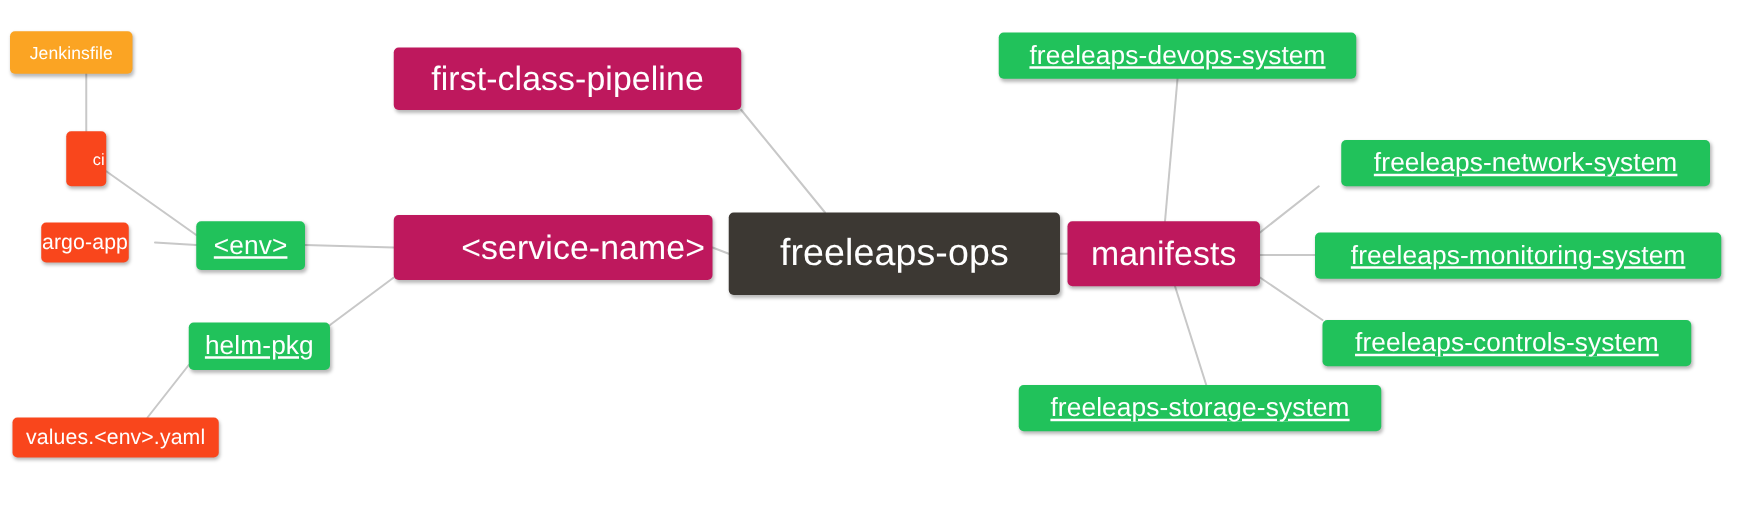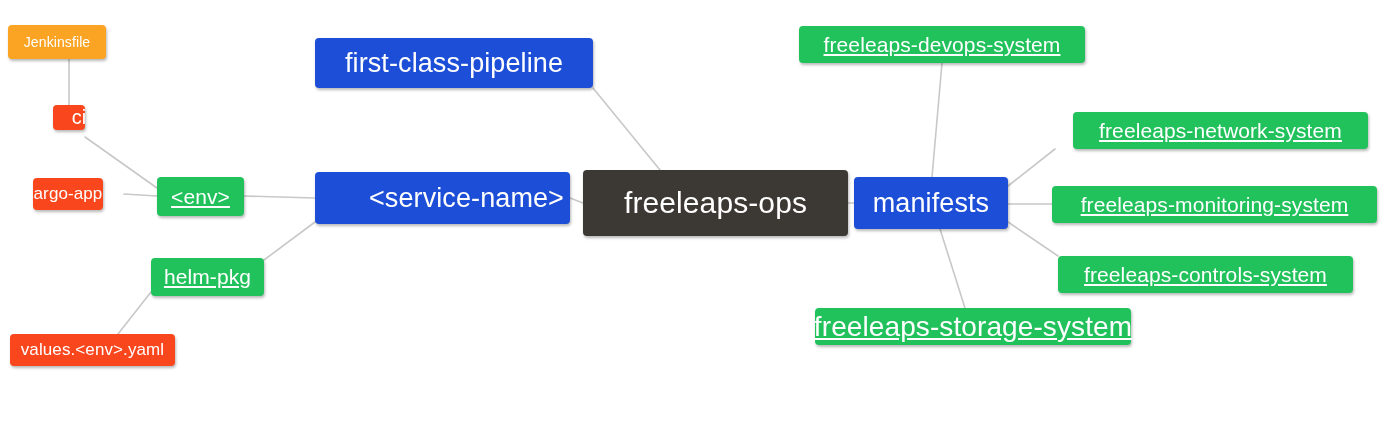--- a/index.html
+++ b/index.html
@@ -31,21 +31,21 @@
     display: flex;
     align-items: center;
     justify-content: center;
     border-radius: 4px;
     color: #ffffff;
     white-space: nowrap;
     box-shadow: 1px 2px 3px rgba(0,0,0,0.28);
     letter-spacing: 0.1px;
   }
   .n-root  { background: #3c3833; }
-  .n-blue  { background: #1d4ed8; text-align: center; }
+  .n-blue  { background: #be185d; text-align: center; }
   .n-green { background: #21c25b; text-decoration: underline; }
   .n-orange{ background: #fba423; }
   .n-red   { background: #f9461c; }
 </style>
 </head>
 <body>
 
 <div id="canvas">
   <svg id="edges" viewBox="0 0 1390 421">
       <line x1="583" y1="203" x2="570" y2="198" stroke="#c8c8c8" stroke-width="1.6" stroke-linecap="round"></line>
@@ -63,23 +63,23 @@
       <line x1="1008" y1="222" x2="1058" y2="256" stroke="#c8c8c8" stroke-width="1.6" stroke-linecap="round"></line>
       <line x1="940" y1="229" x2="965" y2="308" stroke="#c8c8c8" stroke-width="1.6" stroke-linecap="round"></line>
     </svg>
   <div id="node-layer">
       <div class="node n-root" style="left: 583px; top: 170px; width: 265px; height: 66px; font-size: 30px; text-align: center;">freeleaps-ops</div>
       <div class="node n-blue" style="left: 315px; top: 172px; width: 255px; height: 52px; font-size: 27px; padding-left: 48px;">&lt;service-name&gt;</div>
       <div class="node n-blue" style="left: 315px; top: 38px; width: 278px; height: 50px; font-size: 27px;">first-class-pipeline</div>
       <div class="node n-blue" style="left: 854px; top: 177px; width: 154px; height: 52px; font-size: 27px;">manifests</div>
       <div class="node n-green" style="left: 157px; top: 177px; width: 87px; height: 39px; font-size: 21px;">&lt;env&gt;</div>
       <div class="node n-green" style="left: 151px; top: 258px; width: 113px; height: 38px; font-size: 21px;">helm-pkg</div>
-      <div class="node n-red" style="left: 53px; top: 105px; width: 32px; height: 25px; font-size: 20px; padding-left: 20px;">ci</div>
+      <div class="node n-red" style="left: 53px; top: 105px; width: 32px; height: 44px; font-size: 13px; padding-left: 20px;">ci</div>
       <div class="node n-orange" style="left: 8px; top: 25px; width: 98px; height: 34px; font-size: 14px;">Jenkinsfile</div>
       <div class="node n-red" style="left: 33px; top: 178px; width: 70px; height: 32px; font-size: 17px;">argo-app</div>
       <div class="node n-red" style="left: 10px; top: 334px; width: 165px; height: 32px; font-size: 17px;">values.&lt;env&gt;.yaml</div>
       <div class="node n-green" style="left: 799px; top: 26px; width: 286px; height: 37px; font-size: 21px;">freeleaps-devops-system</div>
       <div class="node n-green" style="left: 1055px; top: 112px; width: 295px; height: 37px; font-size: 21px; margin-left: 18px;">freeleaps-network-system</div>
       <div class="node n-green" style="left: 1052px; top: 186px; width: 325px; height: 37px; font-size: 21px;">freeleaps-monitoring-system</div>
       <div class="node n-green" style="left: 1058px; top: 256px; width: 295px; height: 37px; font-size: 21px;">freeleaps-controls-system</div>
-      <div class="node n-green" style="left: 815px; top: 308px; width: 316px; height: 37px; font-size: 28px;">freeleaps-storage-system</div>
+      <div class="node n-green" style="left: 815px; top: 308px; width: 290px; height: 37px; font-size: 21px;">freeleaps-storage-system</div>
     </div>
 </div>
 
 </body></html>

